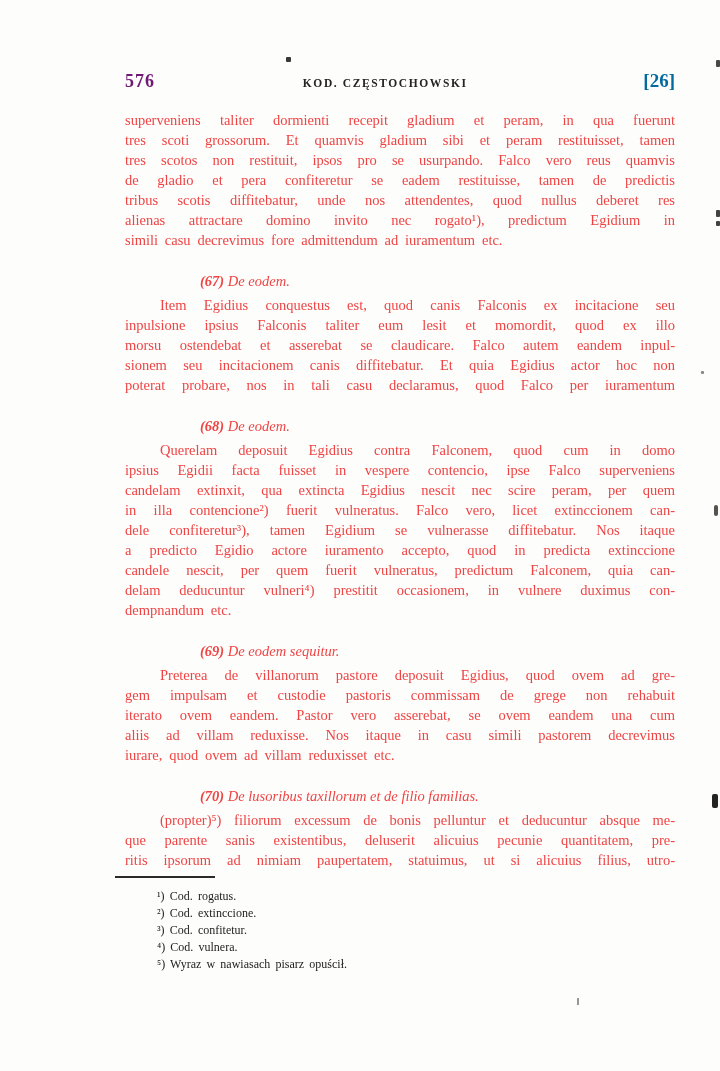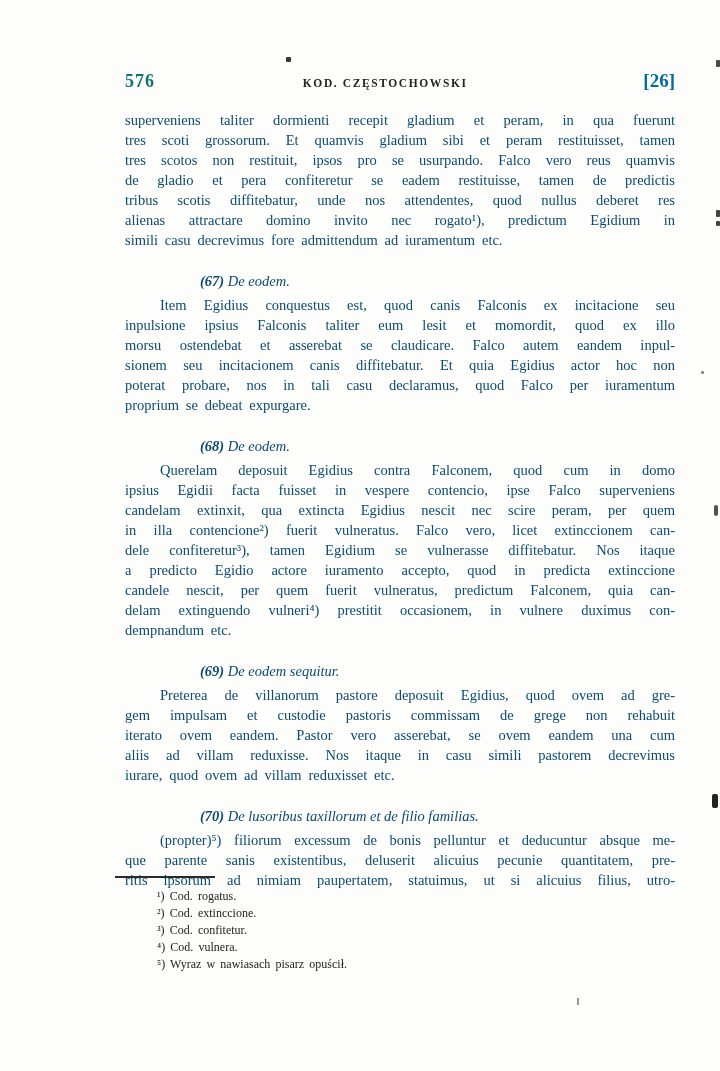--- a/index.html
+++ b/index.html
@@ -14,34 +14,34 @@
     background:#fdfdfc;
     overflow:hidden;
     color:#1f1e1c;
   }
   
   .page-header{
     position:absolute;top:70px;left:125px;width:550px;
     display:flex;justify-content:space-between;align-items:baseline;
   }
   .page-number{
-    font-size:18px;letter-spacing:1px;font-weight:600;color:#0f766e;
+    font-size:18px;letter-spacing:1px;font-weight:600;color:#701a75;
   }
   .running-title{
     font-size:11.5px;letter-spacing:1.6px;font-weight:600;color:#262422;
     transform:translateX(-14px);
     white-space:nowrap;
   }
   .folio{
     font-size:19px;font-weight:600;color:#0369a1;
   }
   
   .page-body{
     position:absolute;top:110px;left:125px;width:550px;
-    font-size:14.5px;line-height:20px;color:#0c4a6e;
+    font-size:14.5px;line-height:20px;color:#ef4444;
   }
   .heading{
     margin:21px 0 4px 75px;
     white-space:nowrap;
     font-style:italic;
   }
   .heading .h-num{font-weight:700;}
   .heading .h-text{font-weight:400;}
   .para{margin:0;}
   .line{
@@ -89,32 +89,31 @@
         <div class="line">alienas attractare domino invito nec rogato¹), predictum Egidium in</div>
         <div class="line last">simili casu decrevimus fore admittendum ad iuramentum etc.</div>
       </div>
       <div class="heading"><span class="h-num">(67) </span><span class="h-text">De eodem.</span></div>
       <div class="para indent">
         <div class="line">Item Egidius conquestus est, quod canis Falconis ex incitacione seu</div>
         <div class="line">inpulsione ipsius Falconis taliter eum lesit et momordit, quod ex illo</div>
         <div class="line">morsu ostendebat et asserebat se claudicare. Falco autem eandem inpul-</div>
         <div class="line">sionem seu incitacionem canis diffitebatur. Et quia Egidius actor hoc non</div>
         <div class="line">poterat probare, nos in tali casu declaramus, quod Falco per iuramentum</div>
-        <div class="line last">proprium se debeat expurgare.</div>
       </div>
       <div class="heading"><span class="h-num">(68) </span><span class="h-text">De eodem.</span></div>
       <div class="para indent">
         <div class="line">Querelam deposuit Egidius contra Falconem,  quod cum in domo</div>
         <div class="line">ipsius Egidii facta fuisset in vespere contencio, ipse Falco superveniens</div>
         <div class="line">candelam extinxit, qua extincta Egidius nescit nec scire peram, per quem</div>
         <div class="line">in illa contencione²) fuerit vulneratus. Falco vero, licet extinccionem can-</div>
         <div class="line">dele confiteretur³), tamen Egidium se vulnerasse diffitebatur. Nos itaque</div>
         <div class="line">a predicto Egidio actore iuramento accepto, quod in predicta extinccione</div>
         <div class="line">candele nescit, per quem fuerit vulneratus, predictum Falconem, quia can-</div>
-        <div class="line">delam extinguendo vulneri⁴) prestitit occasionem, in vulnere duximus con-</div>
+        <div class="line">delam deducuntur vulneri⁴) prestitit occasionem, in vulnere duximus con-</div>
         <div class="line last">dempnandum etc.</div>
       </div>
       <div class="heading"><span class="h-num">(69) </span><span class="h-text">De eodem sequitur.</span></div>
       <div class="para indent">
         <div class="line">Preterea de villanorum pastore deposuit Egidius, quod ovem ad gre-</div>
         <div class="line">gem impulsam et custodie pastoris commissam de grege non rehabuit</div>
         <div class="line">iterato ovem eandem. Pastor vero asserebat, se ovem eandem una cum</div>
         <div class="line">aliis ad villam reduxisse. Nos itaque in casu simili pastorem decrevimus</div>
         <div class="line last">iurare, quod ovem ad villam reduxisset etc.</div>
       </div>

